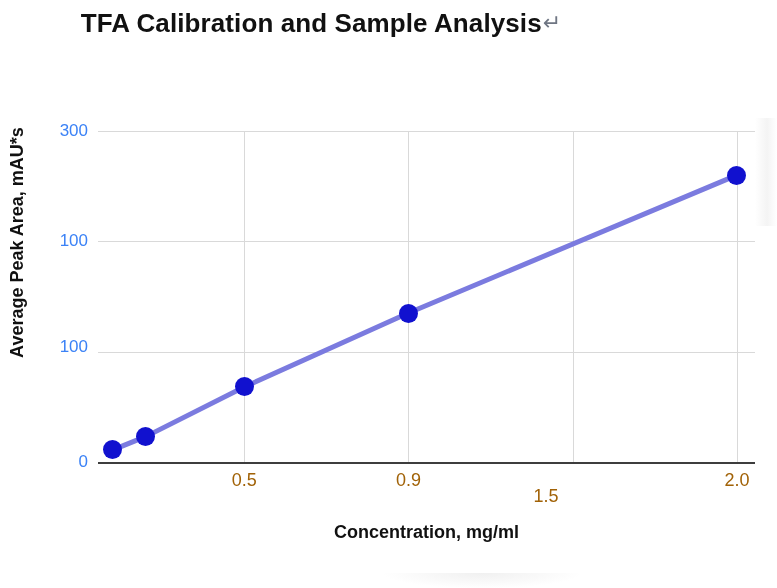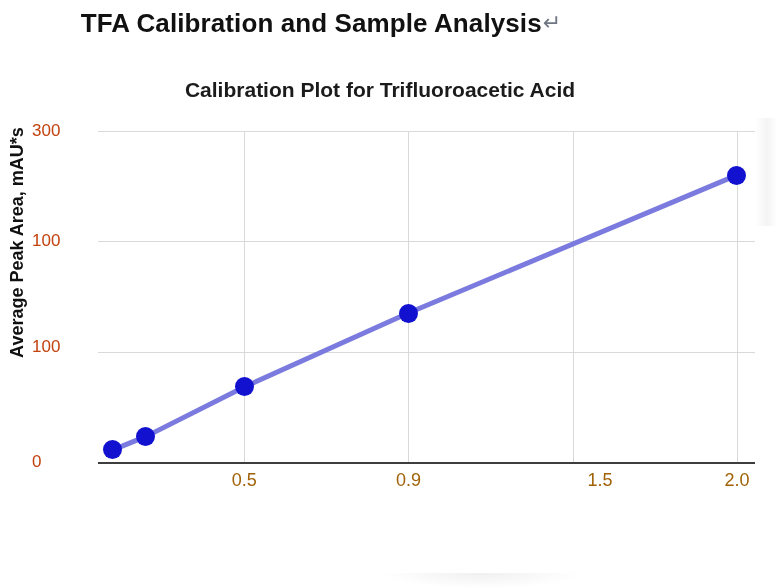--- a/index.html
+++ b/index.html
@@ -88,23 +88,23 @@
     top: 462px;
     width: 657px;
     height: 2px;
     background: #3d3d3d;
   }
 
   .ytick-label {
     position: absolute;
     right: 0;
     width: 56px;
-    text-align: left;
+    text-align: right;
     font-size: 17px;
-    color: #c2410c;
+    color: #3b82f6;
     transform: translateY(-50%);
   }
   #ytick-labels {
     position: absolute;
     left: 26px;
     top: 0;
     width: 62px;
     height: 588px;
   }
 
@@ -180,34 +180,34 @@
     background: radial-gradient(ellipse at 50% 0%, #f0f0f0 0%, rgba(255,255,255,0) 72%);
   }
 </style>
 </head>
 <body>
 
 <div id="doc-title"><span>TFA Calibration and Sample Analysis</span><span class="pilcrow">↵</span></div>
 
 <div id="chart-block">
 
-  <div id="chart-title">Calibration Plot for Trifluoroacetic Acid</div>
 
   <div id="y-axis-title">Average Peak Area, mAU*s</div>
+  <div id="x-axis-title">Concentration, mg/ml</div>
 
   <div id="ytick-labels">
       <div class="ytick-label" style="top: 462px;">0</div>
       <div class="ytick-label" style="top: 347px;">100</div>
       <div class="ytick-label" style="top: 241.333px;">100</div>
       <div class="ytick-label" style="top: 131px;">300</div>
     </div>
   <div id="xtick-labels">
       <div class="xtick-label" style="left: 244.183px;">0.5</div>
       <div class="xtick-label" style="left: 408.433px;">0.9</div>
-      <div class="xtick-label" style="left: 600px;">1.5</div>
+      <div class="xtick-label" style="left: 546px; margin-top: 16px;">1.5</div>
       <div class="xtick-label" style="left: 736.933px;">2.0</div>
     </div>
 
   <div id="plot-area">
     <div id="gridlines-h">
         <div class="gridline-h" style="top: 220.667px;"></div>
         <div class="gridline-h" style="top: 110.333px;"></div>
         <div class="gridline-h" style="top: 0px;"></div>
       </div>
     <div id="gridlines-v">

